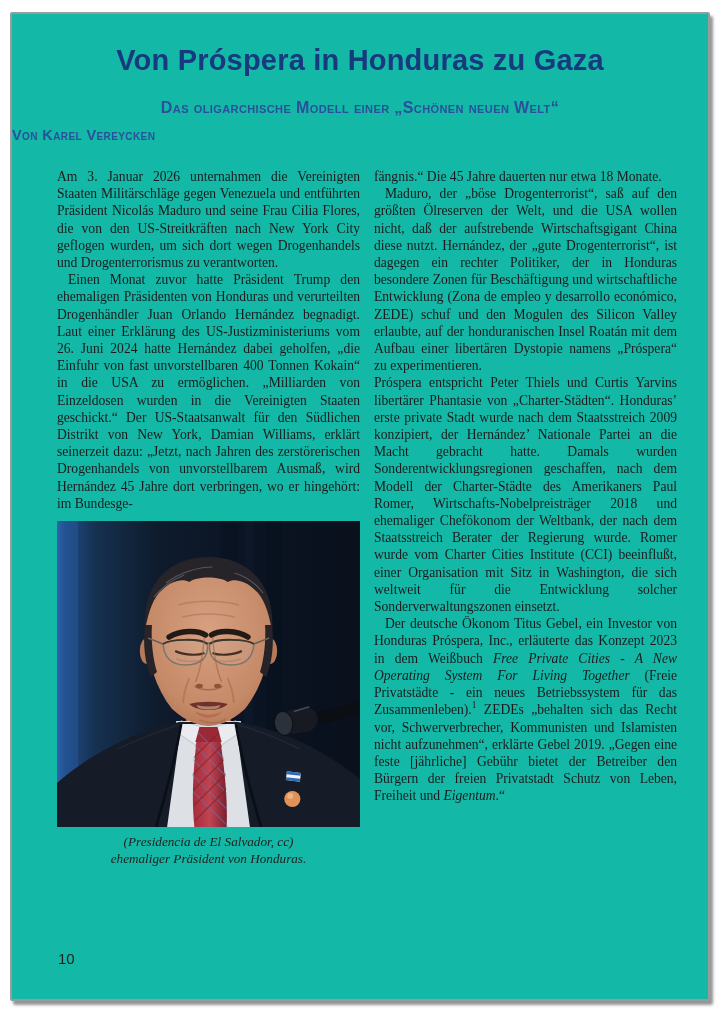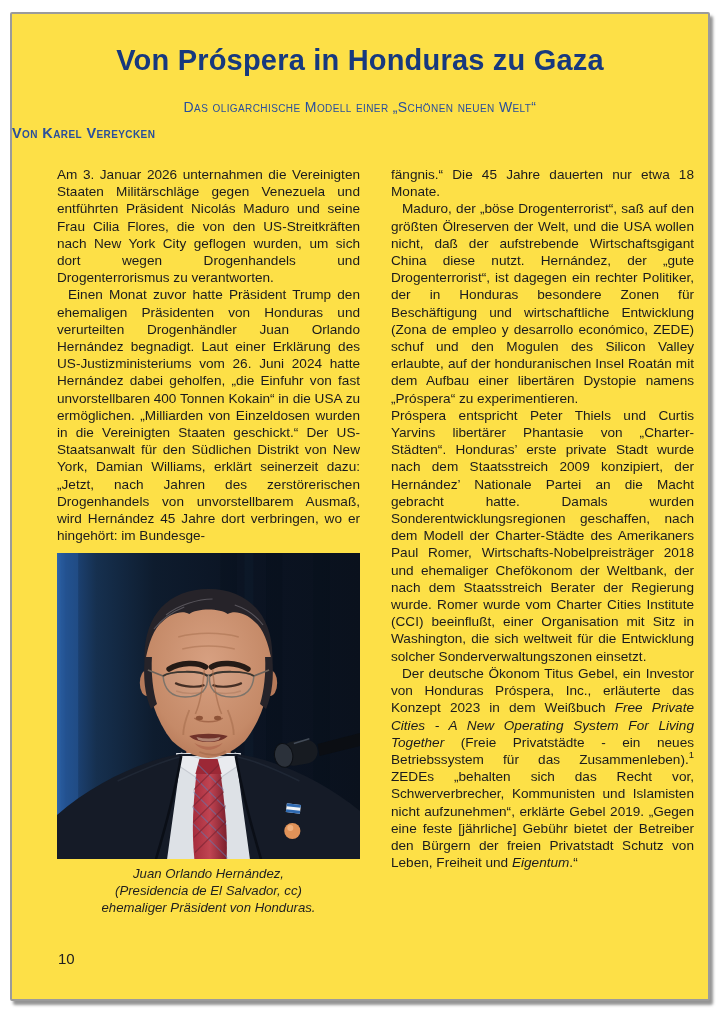--- a/index.html
+++ b/index.html
@@ -2,37 +2,37 @@
 <html lang="de"><head>
 <meta charset="utf-8">
 <style>
   html,body{margin:0;padding:0;}
   body{
     width:724px;height:1024px;position:relative;background:#ffffff;
     font-family:"Liberation Sans",sans-serif;overflow:hidden;
   }
   .sheet{
     position:absolute;left:10px;top:12px;width:700px;height:989px;
-    box-sizing:border-box;background:#fde047;border:2px solid #9b9b9b;
+    box-sizing:border-box;background:#14b8a6;border:2px solid #9b9b9b;
     border-radius:2px;box-shadow:3px 4px 3px rgba(0,0,0,0.42);
     overflow:hidden;
   }
   .title{
     margin:30px 20px 0;text-align:center;
     font-size:29px;font-weight:bold;color:#17397e;letter-spacing:0.2px;
   }
   .subtitle{
     margin-top:22px;text-align:center;font-variant:small-caps;
-    font-weight:normal;font-size:14px;color:#2a4f9c;letter-spacing:0.4px;
+    font-weight:bold;font-size:16px;color:#2a4f9c;letter-spacing:0.4px;
   }
   .byline{
     margin-top:10px;text-align:left;font-variant:small-caps;
     font-weight:bold;font-size:14.5px;color:#2a4f9c;letter-spacing:0.4px;
   }
-  .columns{display:flex;gap:31px;padding:25px 33px 0 45px;}
+  .columns{display:flex;gap:14px;padding:25px 33px 0 45px;font-family:Liberation Serif, serif;}
   .col{width:303px;flex:0 0 303px;}
   .body-p{
     margin:0;font-size:13.6px;line-height:17.2px;text-align:justify;
     color:#1b1b1d;hyphens:auto;-webkit-hyphens:auto;
   }
   .body-p.indent{text-indent:11px;}
   .body-p em{font-style:italic;}
   .body-p sup{font-size:9.5px;line-height:0;vertical-align:super;}
   .col-heading{
     margin:17px 0 15px;font-size:14.3px;font-weight:bold;
@@ -168,21 +168,20 @@
             <path d="M258,191 L300,180 L300,193 L260,203 Z" fill="#0b0e13"></path>
             <g transform="rotate(-10 238 199)">
               <rect x="222" y="188" width="36" height="24" rx="12" fill="#171b21"></rect>
               <ellipse cx="224" cy="200" rx="9" ry="12" fill="#2b313a"></ellipse>
               <ellipse cx="224" cy="200" rx="9" ry="12" fill="none" stroke="#0d1015" stroke-width="1"></ellipse>
               <path d="M236,190 L252,188" stroke="#434b57" stroke-width="1.5" fill="none"></path>
             </g>
           </g>
         </svg>
         <figcaption>
-          <div>Juan Orlando Hernández,</div>
           <div>(Presidencia de El Salvador, cc)</div>
           <div>ehemaliger Präsident von Honduras.</div>
         </figcaption>
       </figure>
     </div>
 
     <div class="col">
       <div id="right-text">
           <p class="body-p"><span>fängnis.“ Die 45 Jahre dauerten nur etwa 18 Monate.</span></p>
           <p class="body-p indent"><span>Maduro, der „böse Drogenterrorist“, saß auf den größten Ölreserven der Welt, und die USA wollen nicht, daß der aufstrebende Wirtschaftsgigant China diese nutzt. Hernández, der „gute Drogenterrorist“, ist dagegen ein rechter Politiker, der in Honduras besondere Zonen für Beschäftigung und wirtschaftliche Entwicklung (Zona de empleo y desarrollo económico, ZEDE) schuf und den Mogulen des Silicon Valley erlaubte, auf der honduranischen Insel Roatán mit dem Aufbau einer libertären Dystopie namens „Próspera“ zu experimentieren.</span></p>

